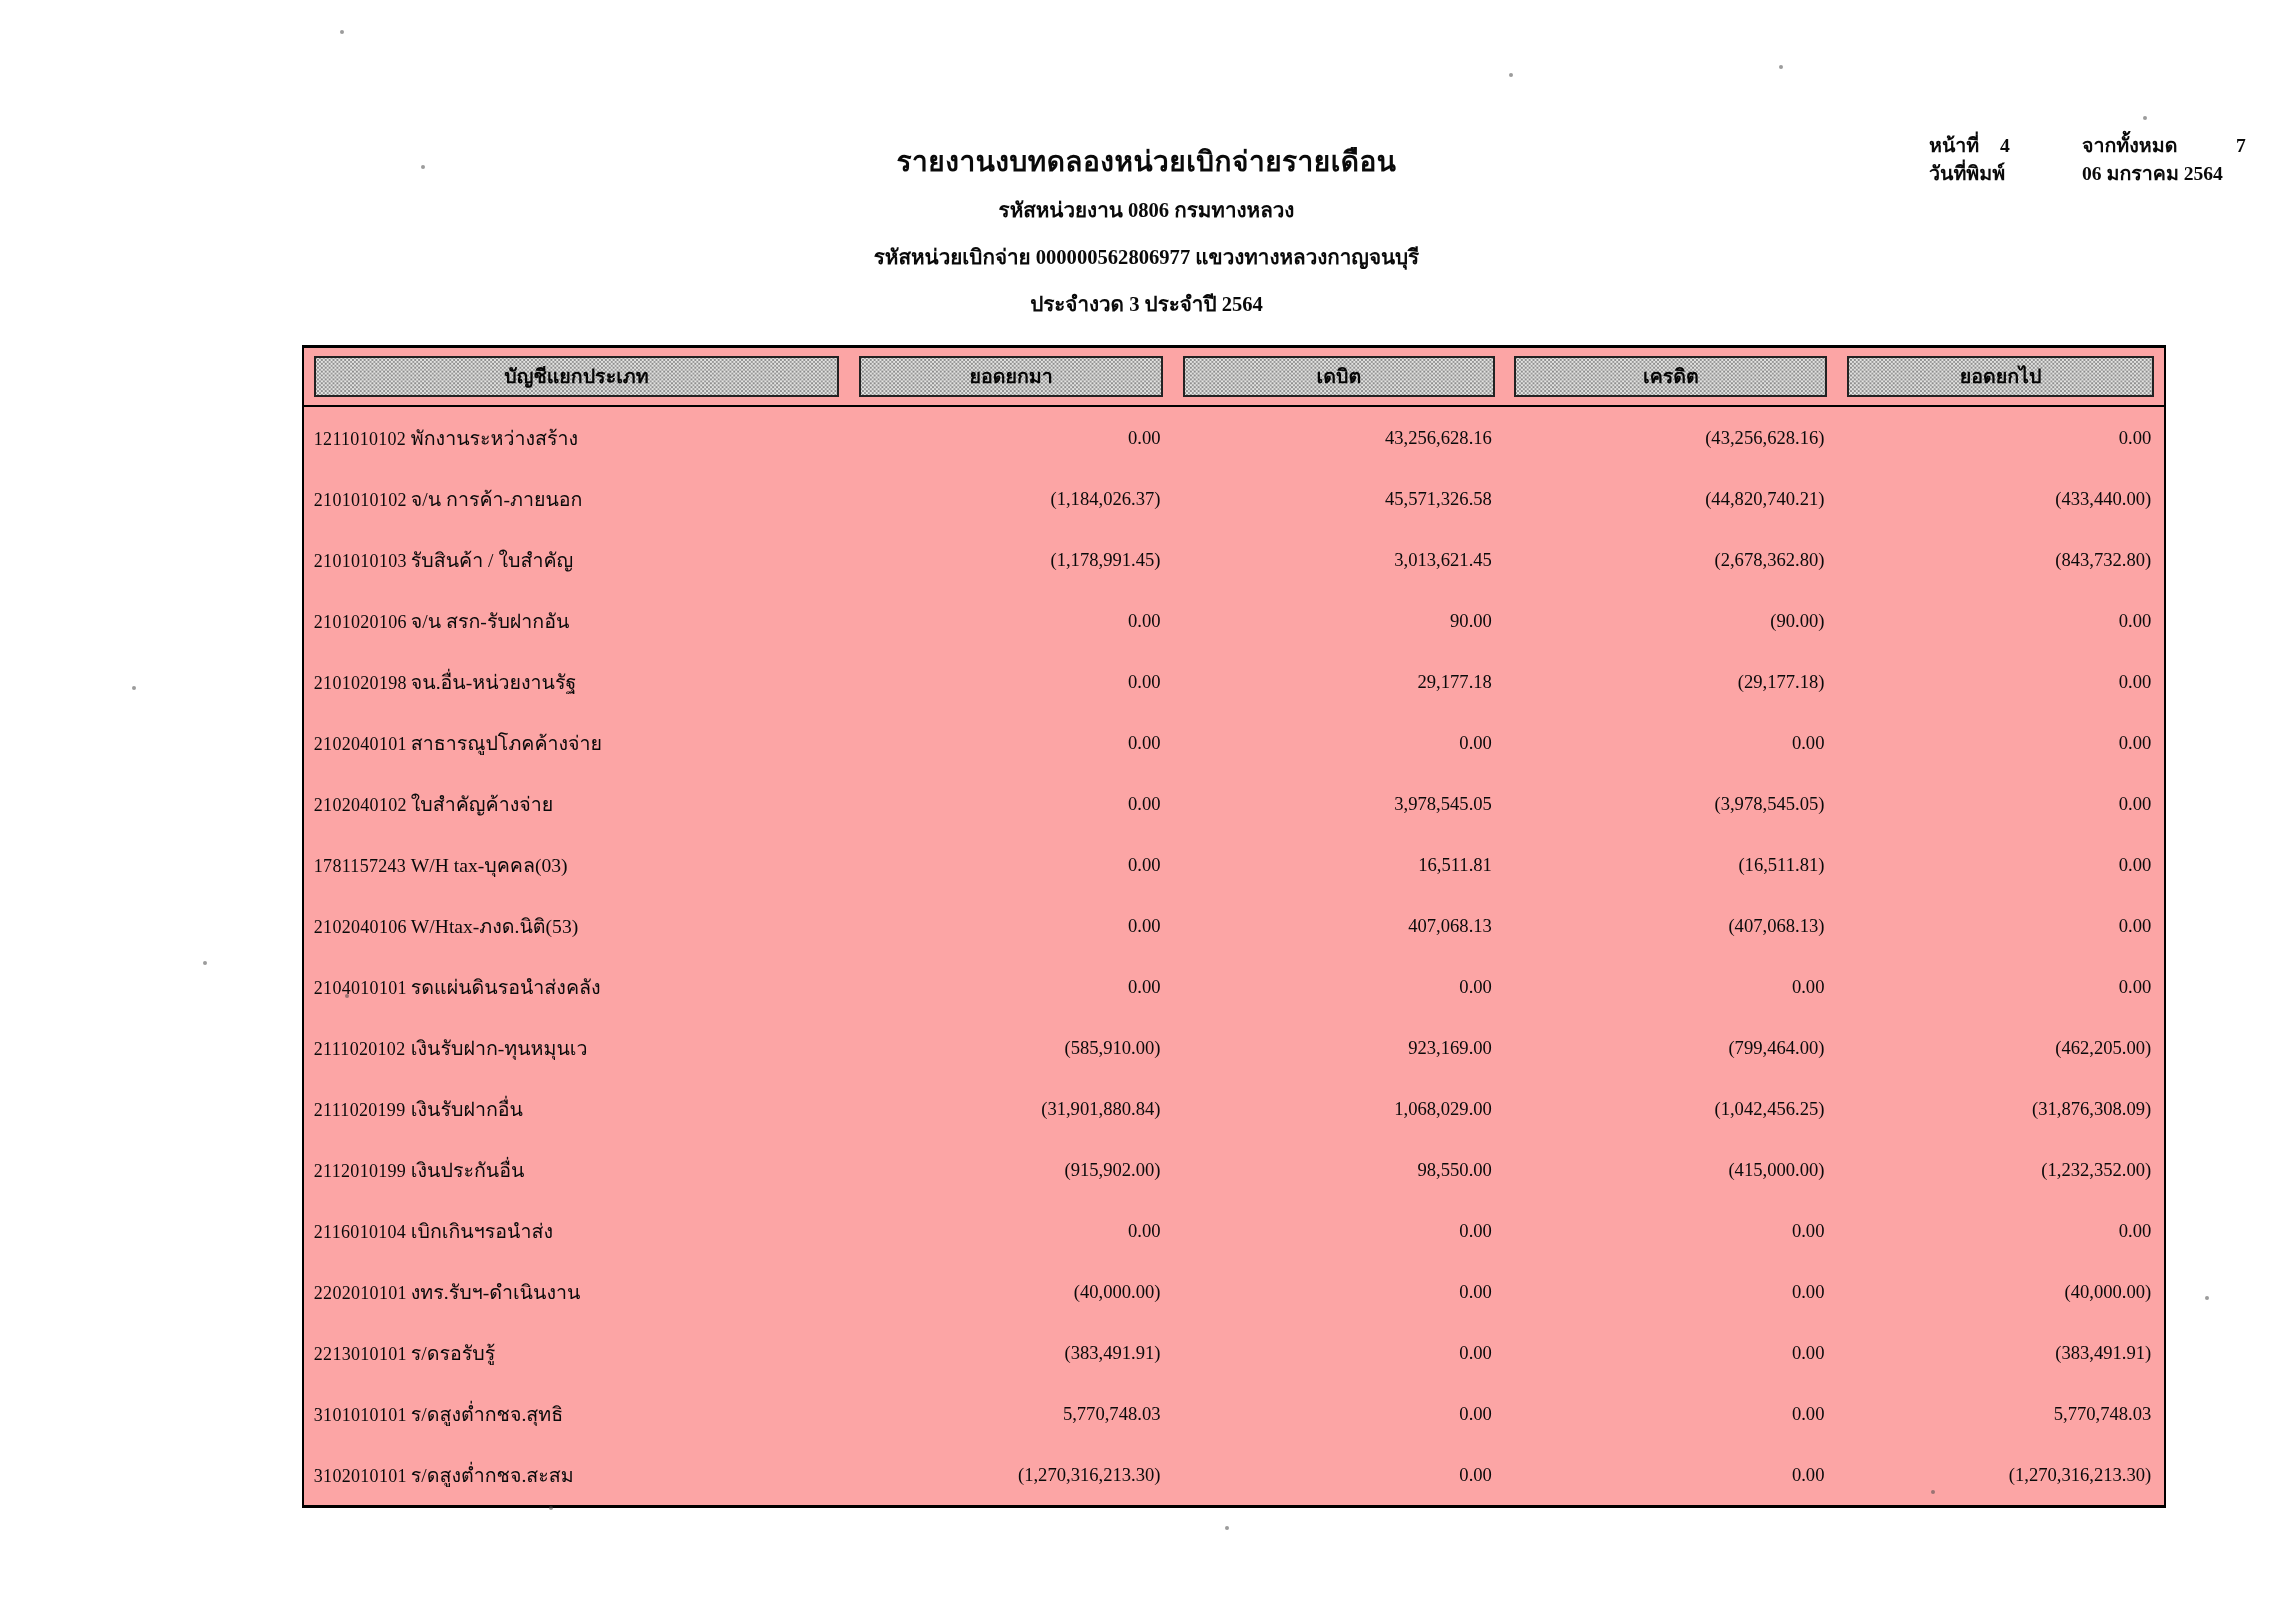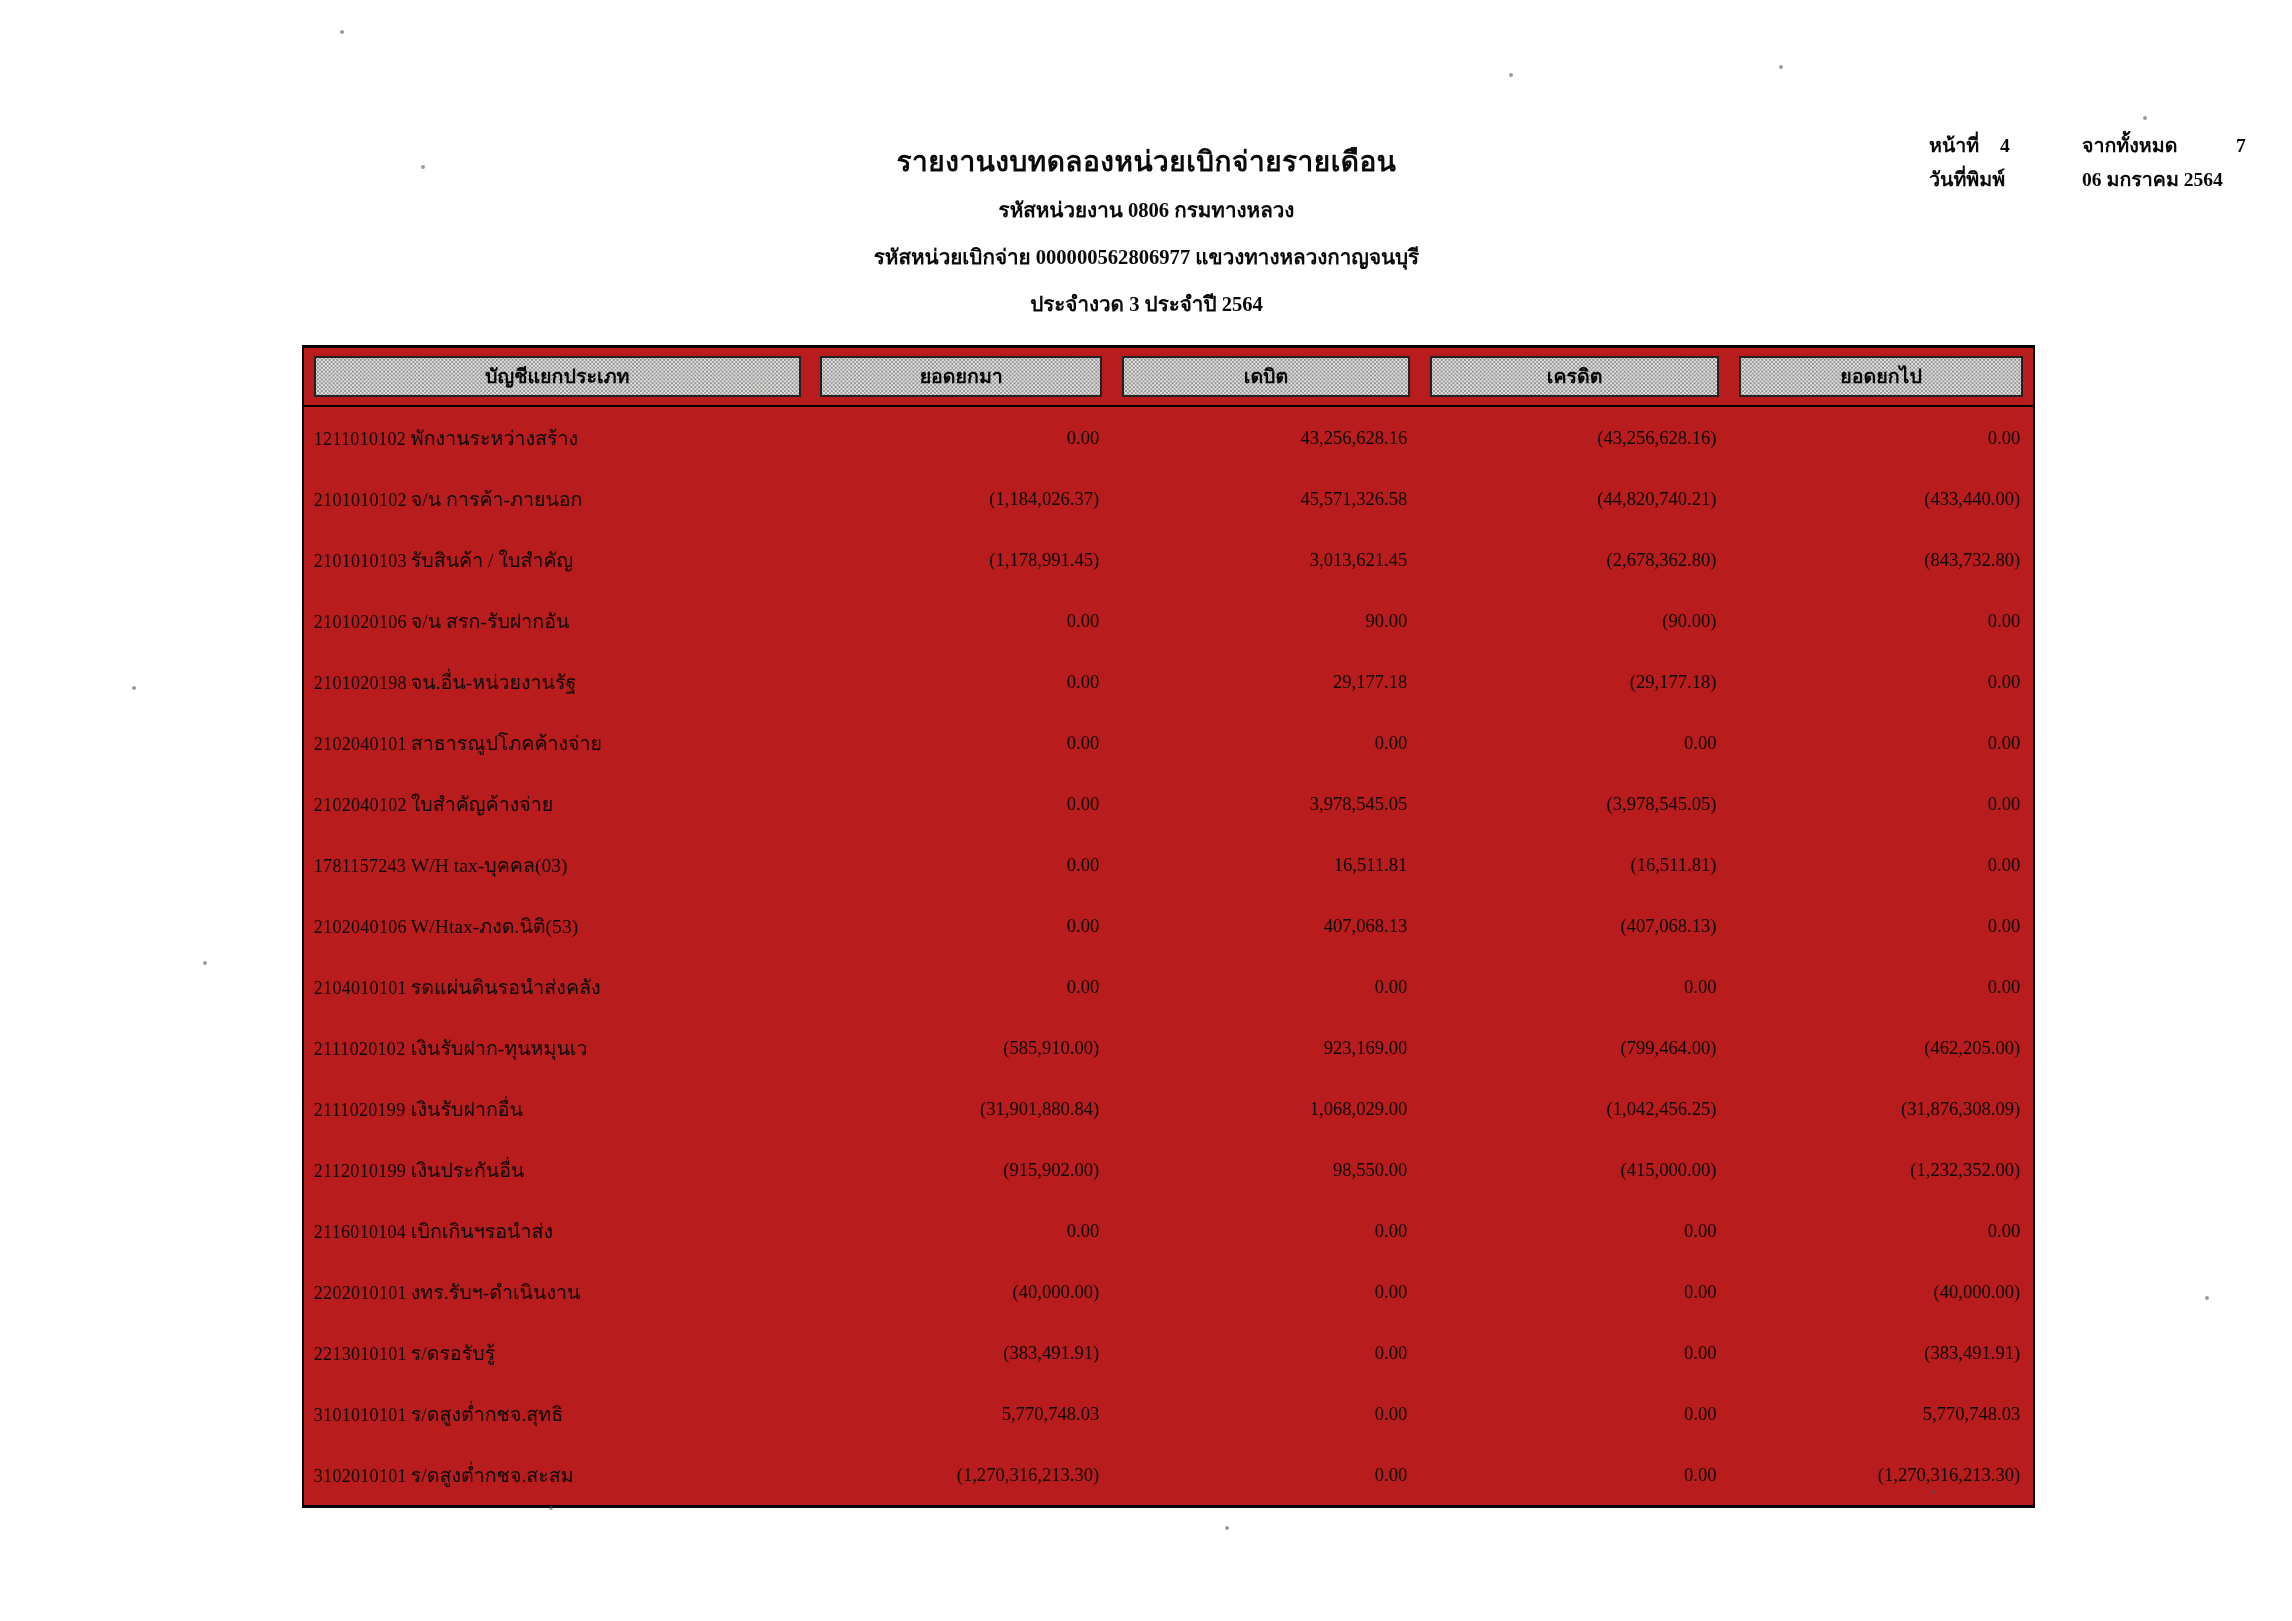--- a/index.html
+++ b/index.html
@@ -22,38 +22,38 @@
   .doc-title { top: 139px; font-size: 28px; letter-spacing: 0.5px; }
   .doc-sub1  { top: 193px; font-size: 20.6px; }
   .doc-sub2  { top: 240px; font-size: 20.6px; }
   .doc-sub3  { top: 287px; font-size: 20.6px; }
 
   
   .meta {
     position: absolute; top: 133px; left: 1929px;
     display: grid;
     grid-template-columns: 69px 84px 116px 86px;
-    row-gap: 8px;
+    row-gap: 2px;
     font-size: 19.6px; font-weight: bold;
     line-height: 25.5px;
   }
   .meta .c1 { grid-column: 1; }
   .meta .c2 { grid-column: 2; text-align: left; padding-left: 2px; }
   .meta .c3 { grid-column: 3; }
   .meta .c4 { grid-column: 4; text-align: center; }
   .meta .span12 { grid-column: 1 / 3; }
   .meta .span34 { grid-column: 3 / 5; text-align: left; }
 
   
   table.trial {
     position: absolute; left: 302px; top: 345px;
-    width: 1733px;
+    width: 1864px;
     border-collapse: collapse;
     table-layout: fixed;
-    background: #b91c1c;
+    background: #fca5a5;
     padding-left: 28px;
   }
   table.trial, table.trial td, table.trial th { border: 0 solid #000; }
   table.trial { border-width: 3.9px 2.9px 3.9px 2.9px; }
   th.hcell, td.cell { border-left: 2px solid #000; }
   th.hcell:first-child, td.cell:first-child { border-left: 0; }
   tr.header-row th { border-bottom: 2.9px solid #000; height: 57px; padding: 0; vertical-align: middle; }
   .header-box {
     margin: 7.8px 9.8px;
     height: 37px; line-height: 37px;

